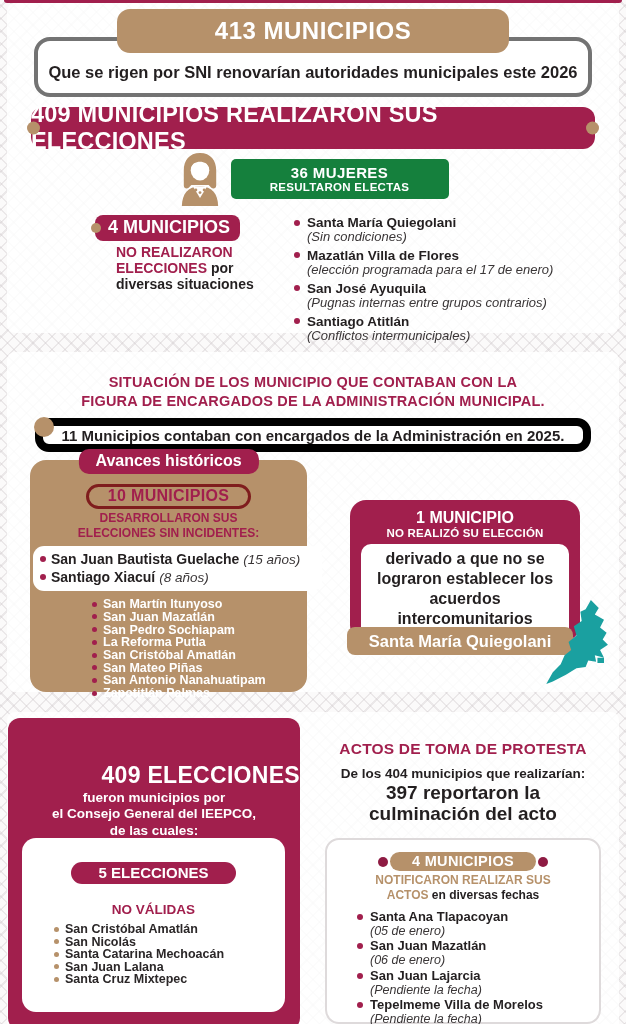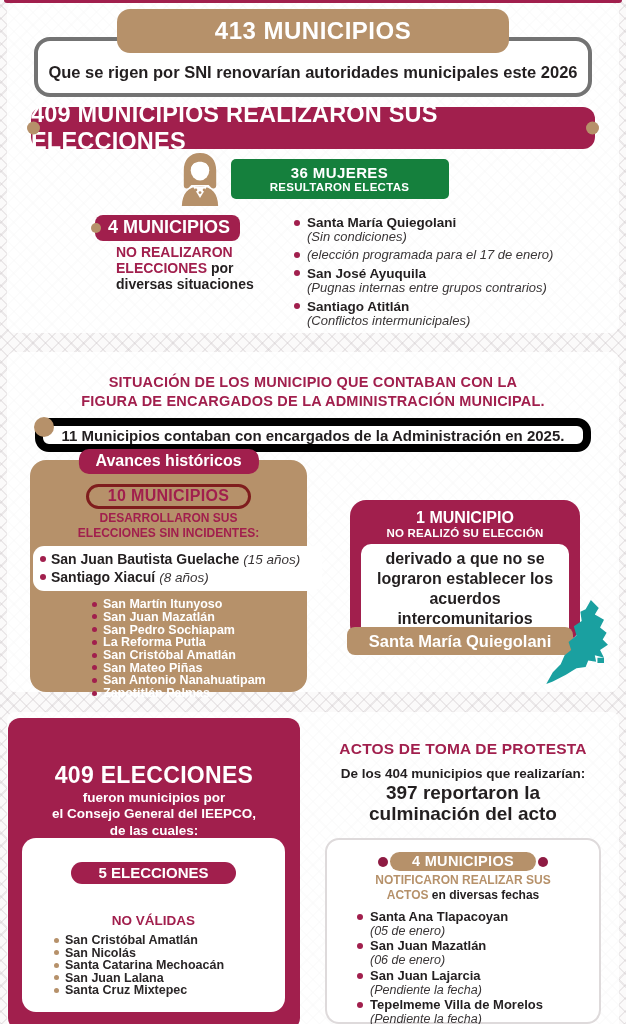--- a/index.html
+++ b/index.html
@@ -84,26 +84,26 @@
     color:#231f20; font-weight:700; font-size:16px; line-height:1.26; }
   .tan-bar{ position:absolute; left:340px; top:275px; width:226px; height:28px; background:#b6916a;
     border-radius:8px; display:flex; align-items:center; justify-content:center;
     color:#fff; font-weight:700; font-size:16.5px; z-index:2; }
   .map-svg{ position:absolute; left:536px; top:248px; width:80px; height:84px; z-index:3; }
 
   
   #card3{ left:7px; top:712px; width:612px; height:312px; border-radius:8px 8px 0 0; }
   .crimson-big{ position:absolute; left:8px; top:718px; width:292px; height:312px; background:#a11f4d;
     border-radius:12px; text-align:center; color:#fff; z-index:2; }
-  .title-409e{ margin-top:44px; font-weight:700; font-size:23px; letter-spacing:.3px; }
+  .title-409e{ margin-top:44px; font-weight:700; font-size:23px; letter-spacing:.3px;text-align:right; }
   .sub-409e{ font-weight:700; font-size:13.5px; line-height:1.22; margin-top:1px; }
   .wbox-5{ position:absolute; left:14px; top:120px; width:263px; height:174px; background:#fff; border-radius:14px; }
   .pill-5{ margin:24px auto 0; width:max-content; background:#a11f4d; color:#fff; border-radius:999px;
     padding:2px 27px 3px; font-weight:700; font-size:15px; }
-  .cap-5a{ margin-top:14px; text-align:right; font-weight:400; font-size:13.5px; }
+  .cap-5a{ margin-top:3px; text-align:right; font-weight:400; font-size:13.5px; }
   .cap-5b{ text-align:center; font-weight:700; font-size:13.5px; color:#a11f4d; }
   .list-5{ list-style:none; margin:6px 0 0 32px; text-align:left; }
   .list-5 li{ position:relative; padding-left:11px; font-weight:600; font-size:12.5px; line-height:12.6px; color:#2b2728; }
   .list-5 li::before{ content:""; position:absolute; left:0; top:3.5px; width:5px; height:5px; border-radius:50%; background:#b6916a; }
   .right-bottom{ position:absolute; left:310px; top:740px; width:306px; text-align:center; z-index:2; }
   .title-protesta{ color:#a11f4d; font-weight:700; font-size:15.5px; letter-spacing:.2px; }
   .intro-protesta{ margin-top:8px; font-weight:700; font-size:13.5px; }
   .headline-397{ margin-top:2px; font-weight:700; font-size:19px; line-height:1.08; }
   .wbox-4{ position:absolute; left:325px; top:838px; width:276px; height:186px; background:#fff;
     border:2px solid #dedadb; border-radius:14px; z-index:2; }
@@ -154,20 +154,21 @@
       </div>
     </div>
     <ul class="blist">
 
         <li>
           <div class="b-name">Santa María Quiegolani</div>
           <div class="b-note">(Sin condiciones)</div>
         </li>
 
         <li>
+          <div class="b-name">Mazatlán Villa de Flores</div>
           <div class="b-note">(elección programada para el 17 de enero)</div>
         </li>
 
         <li>
           <div class="b-name">San José Ayuquila</div>
           <div class="b-note">(Pugnas internas entre grupos contrarios)</div>
         </li>
 
         <li>
           <div class="b-name">Santiago Atitlán</div>

